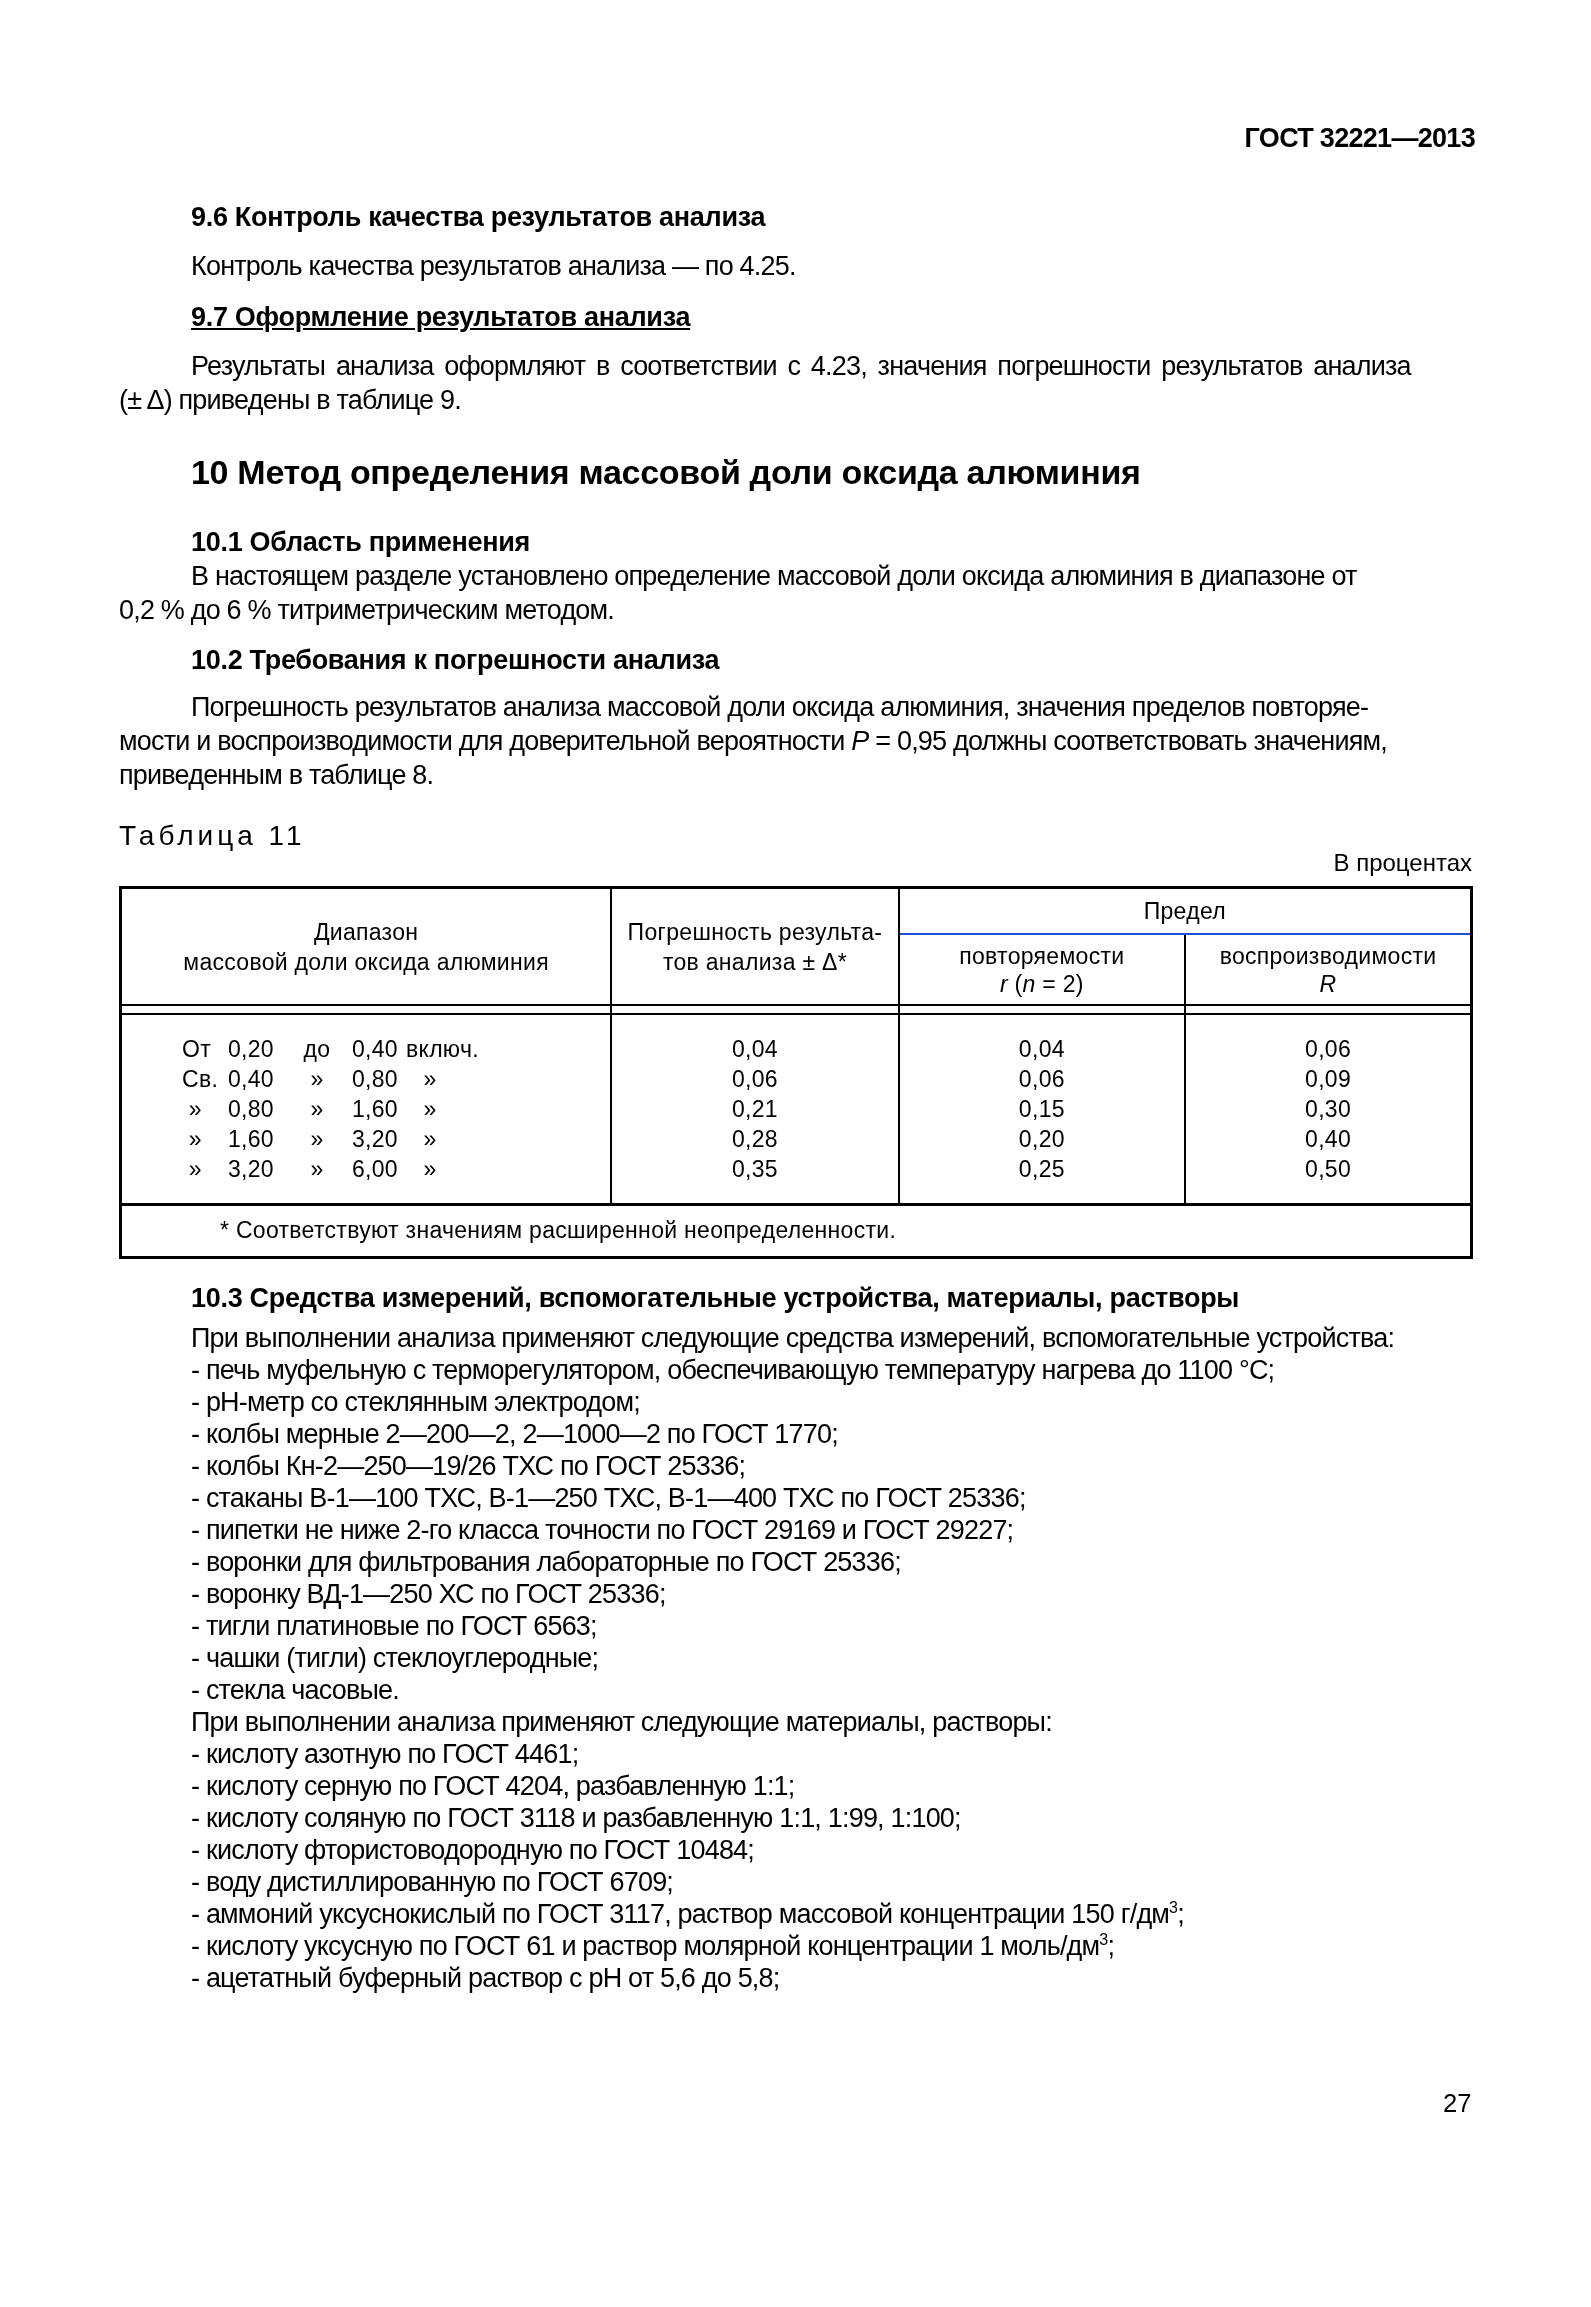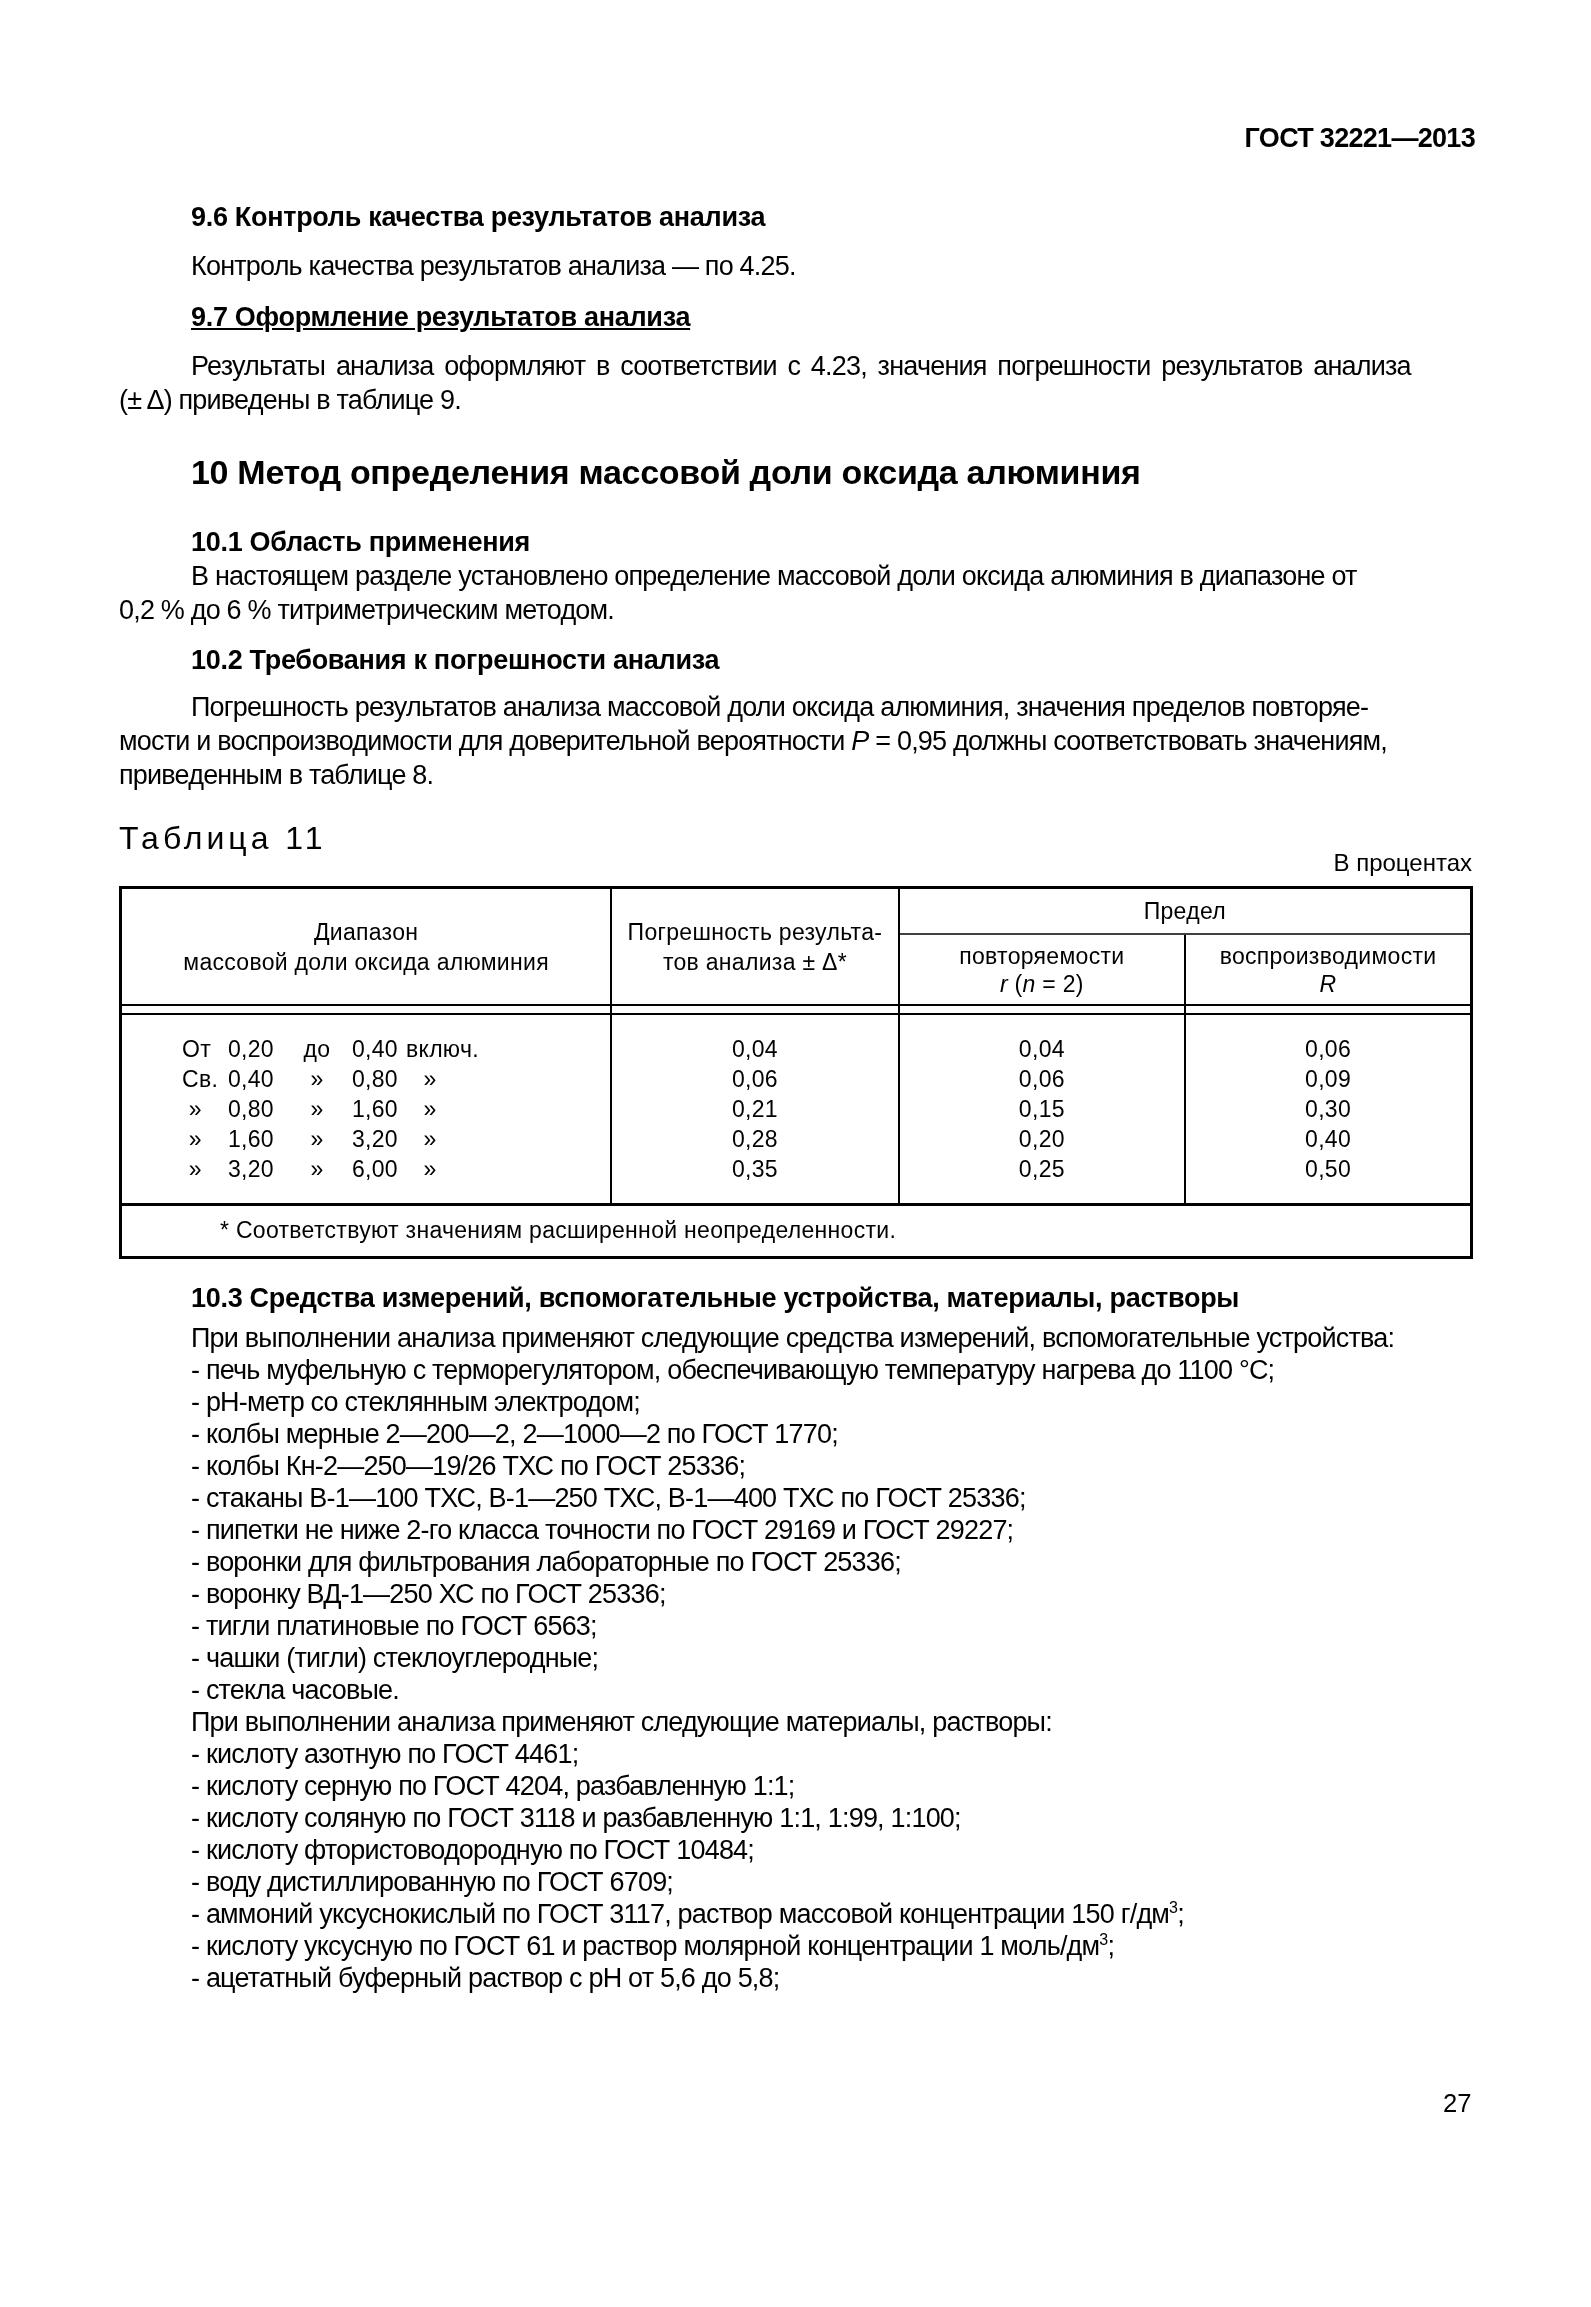--- a/index.html
+++ b/index.html
@@ -10,21 +10,21 @@
   .abs { position: absolute; }
   .hdr-std { right: 116px; top: 123px; font-size: 27px; font-weight: bold; letter-spacing: -0.7px; }
   .page-num { left: 1443px; top: 2089px; font-size: 25.6px; }
   .h3 { font-size: 27px; font-weight: bold; letter-spacing: -0.3px; white-space: nowrap; }
   .h2 { font-size: 34px; font-weight: bold; letter-spacing: -0.3px; white-space: nowrap; }
   .para { font-size: 27px; line-height: 34px; letter-spacing: -0.8px; }
   .justify { text-align: justify; text-align-last: left; }
   .one-line { white-space: nowrap; }
 
   
-  .tbl-caption { left: 119px; top: 820px; font-size: 32px; letter-spacing: 4px; }
+  .tbl-caption { left: 119px; top: 820px; font-size: 28px; letter-spacing: 4px; }
   .tbl-units { right: 119px; top: 849px; font-size: 24px; }
   table.t {
     position: absolute; left: 119px; top: 886px; width: 1354px;
     border-collapse: collapse; font-size: 23px; letter-spacing: 0.3px;
   }
   table.t td, table.t th { border: 2px solid #000; font-weight: normal; text-align: center; padding: 0; }
   table.t { border: 3.4px solid #000; }
   table.t .hdr-row th { border-bottom: none; }
   table.t .double td { height: 6.7px; border-top: 2px solid #000; border-bottom: 2px solid #000; padding: 0; }
   .col-range { width: 490px; }
@@ -86,21 +86,21 @@
   <tbody>
       <tr class="hdr-row">
     <th rowspan="2" class="h-range">
       <div>Диапазон</div>
       <div>массовой доли оксида алюминия</div>
     </th>
     <th rowspan="2" class="h-err">
       <div>Погрешность результа-</div>
       <div>тов анализа ± Δ*</div>
     </th>
-    <th colspan="2" class="h-limit" style="border-bottom:2px solid #404040;">Предел</th>
+    <th colspan="2" class="h-limit" style="border-bottom:2px solid #1d4ed8;">Предел</th>
   </tr>
   <tr class="hdr-row">
     <th class="h-sub">
       <div>повторяемости</div>
       <div><em>r</em> (<em>n</em><span> = 2)</span></div>
     </th>
     <th class="h-sub">
       <div>воспроизводимости</div>
       <div><em>R</em></div>
     </th>

